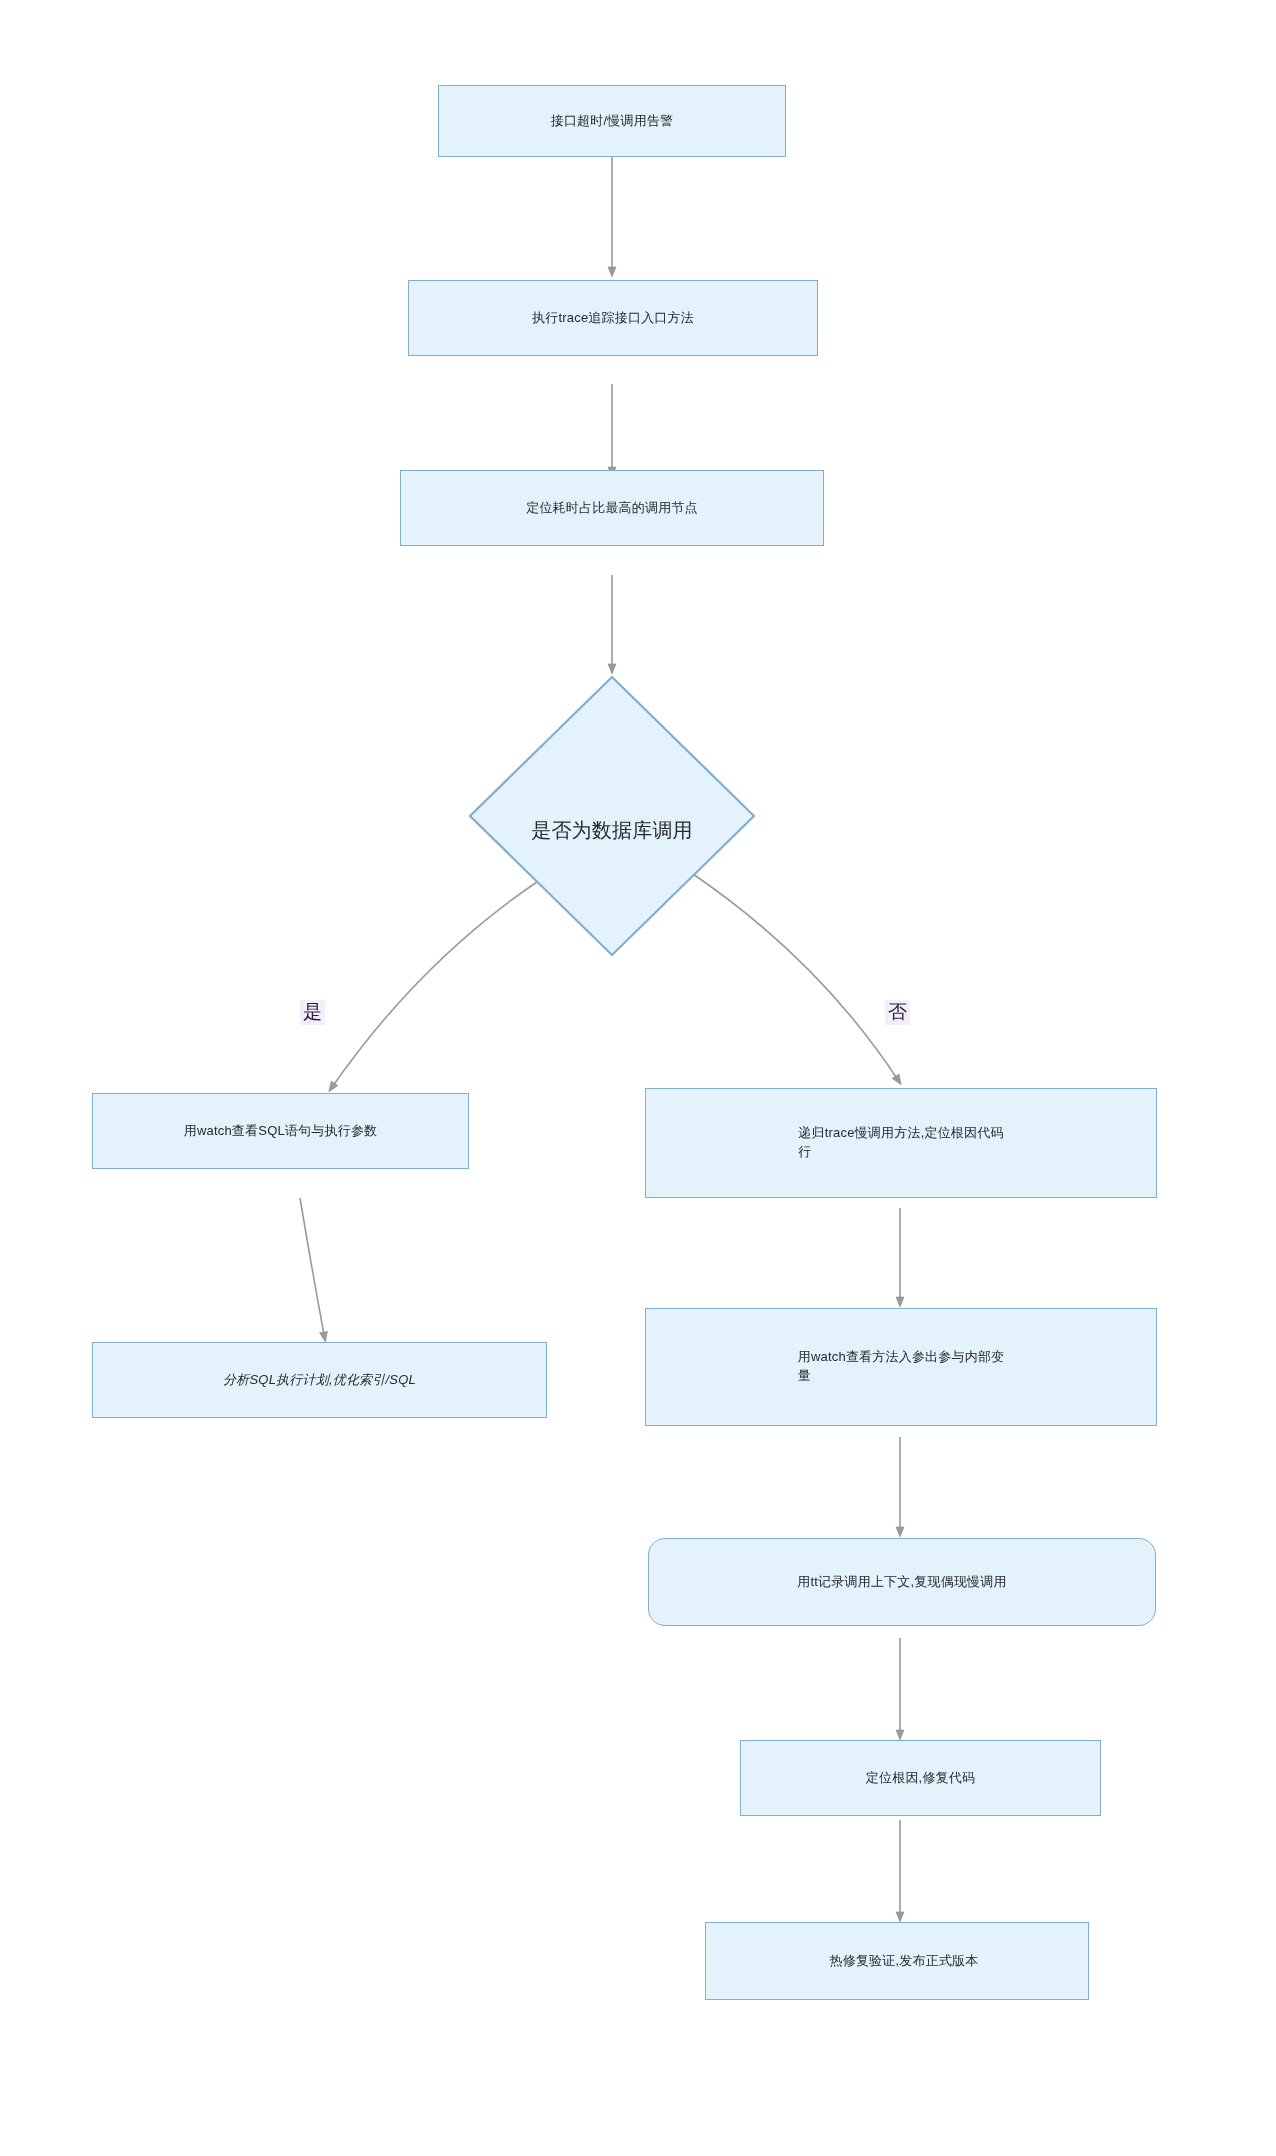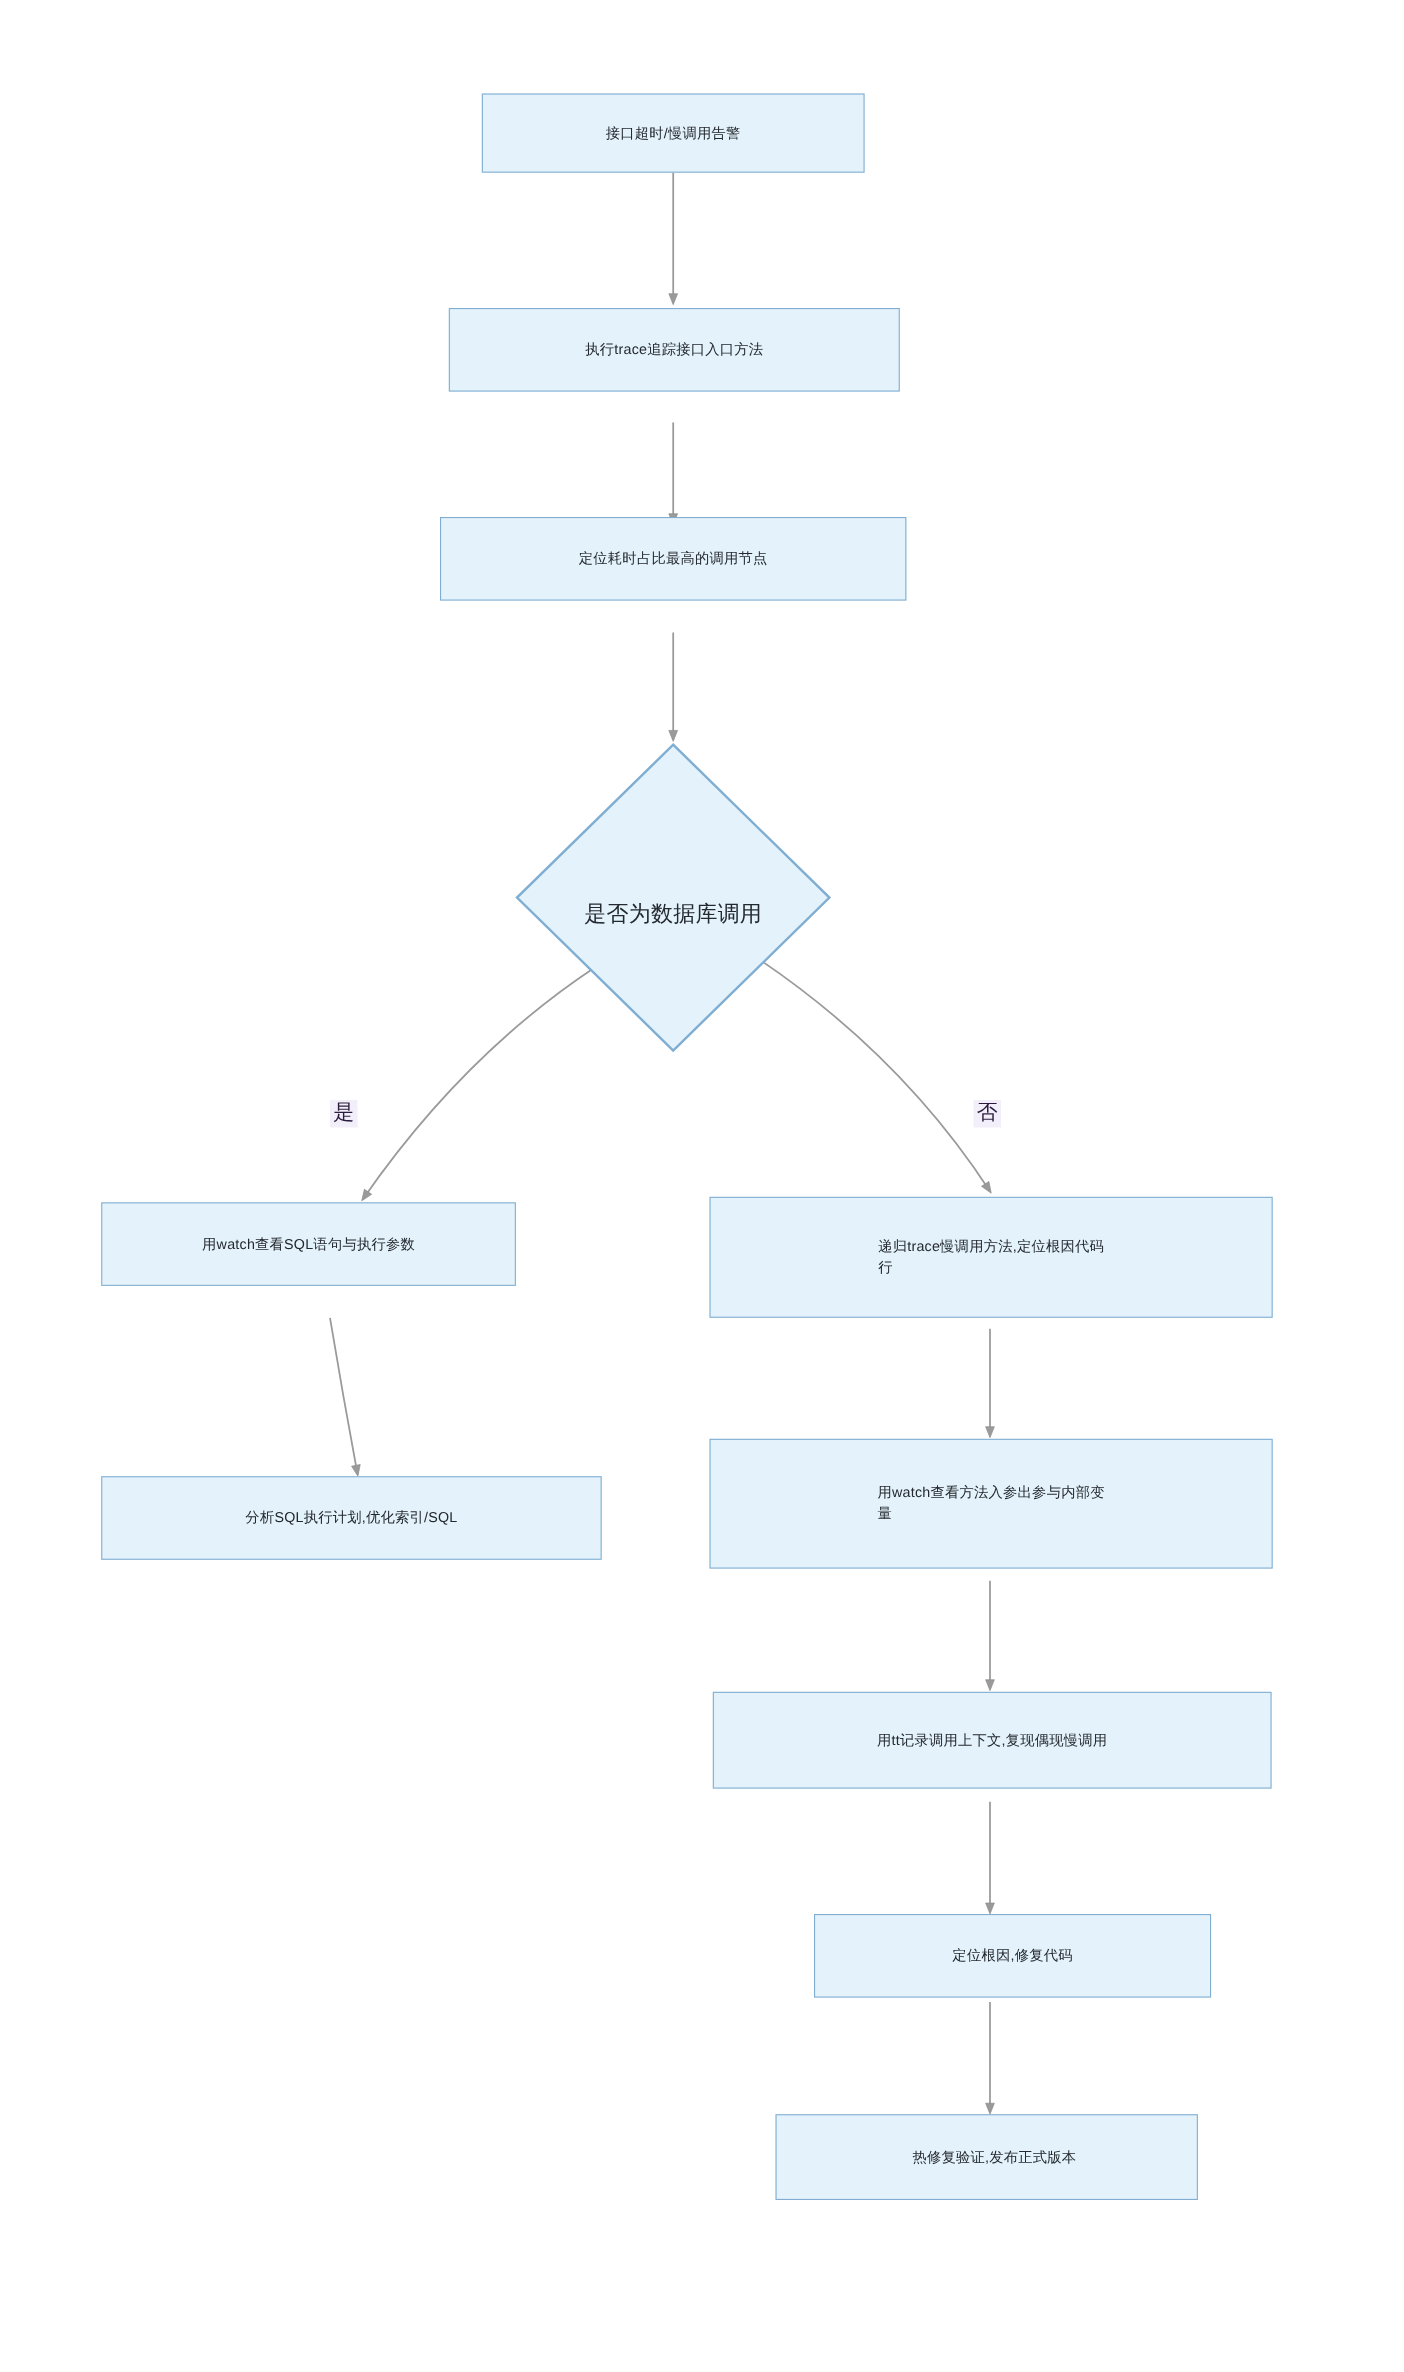--- a/index.html
+++ b/index.html
@@ -135,35 +135,35 @@
   </div>
 
   <div class="edge-label" style="left:885px; top:1000px;">
     <span>否</span>
   </div>
 
   <div class="node" style="left:92px; top:1093px; width:377px; height:76px;">
     <span class="node-label">用watch查看SQL语句与执行参数</span>
   </div>
 
-  <div class="node" style="left:92px; top:1342px; width:455px; height:76px;">
+  <div class="node" style="left:92px; top:1342px; width:455px; height:76px;font-style:italic;">
     <span class="node-label">分析SQL执行计划,优化索引/SQL</span>
   </div>
 
   <div class="node" style="left:645px; top:1088px; width:512px; height:110px;">
     <span class="node-label">递归trace慢调用方法,定位根因代码
 行</span>
   </div>
 
   <div class="node" style="left:645px; top:1308px; width:512px; height:118px;">
     <span class="node-label">用watch查看方法入参出参与内部变
 量</span>
   </div>
 
-  <div class="node" style="left:648px; top:1538px; width:508px; height:88px;">
+  <div class="node" style="left:648px; top:1538px; width:508px; height:88px;border-radius:17px;">
     <span class="node-label">用tt记录调用上下文,复现偶现慢调用</span>
   </div>
 
   <div class="node" style="left:740px; top:1740px; width:361px; height:76px;">
     <span class="node-label">定位根因,修复代码</span>
   </div>
 
   <div class="node" style="left:705px; top:1922px; width:384px; height:78px;padding-left:28px;">
     <span class="node-label">热修复验证,发布正式版本</span>
   </div>

